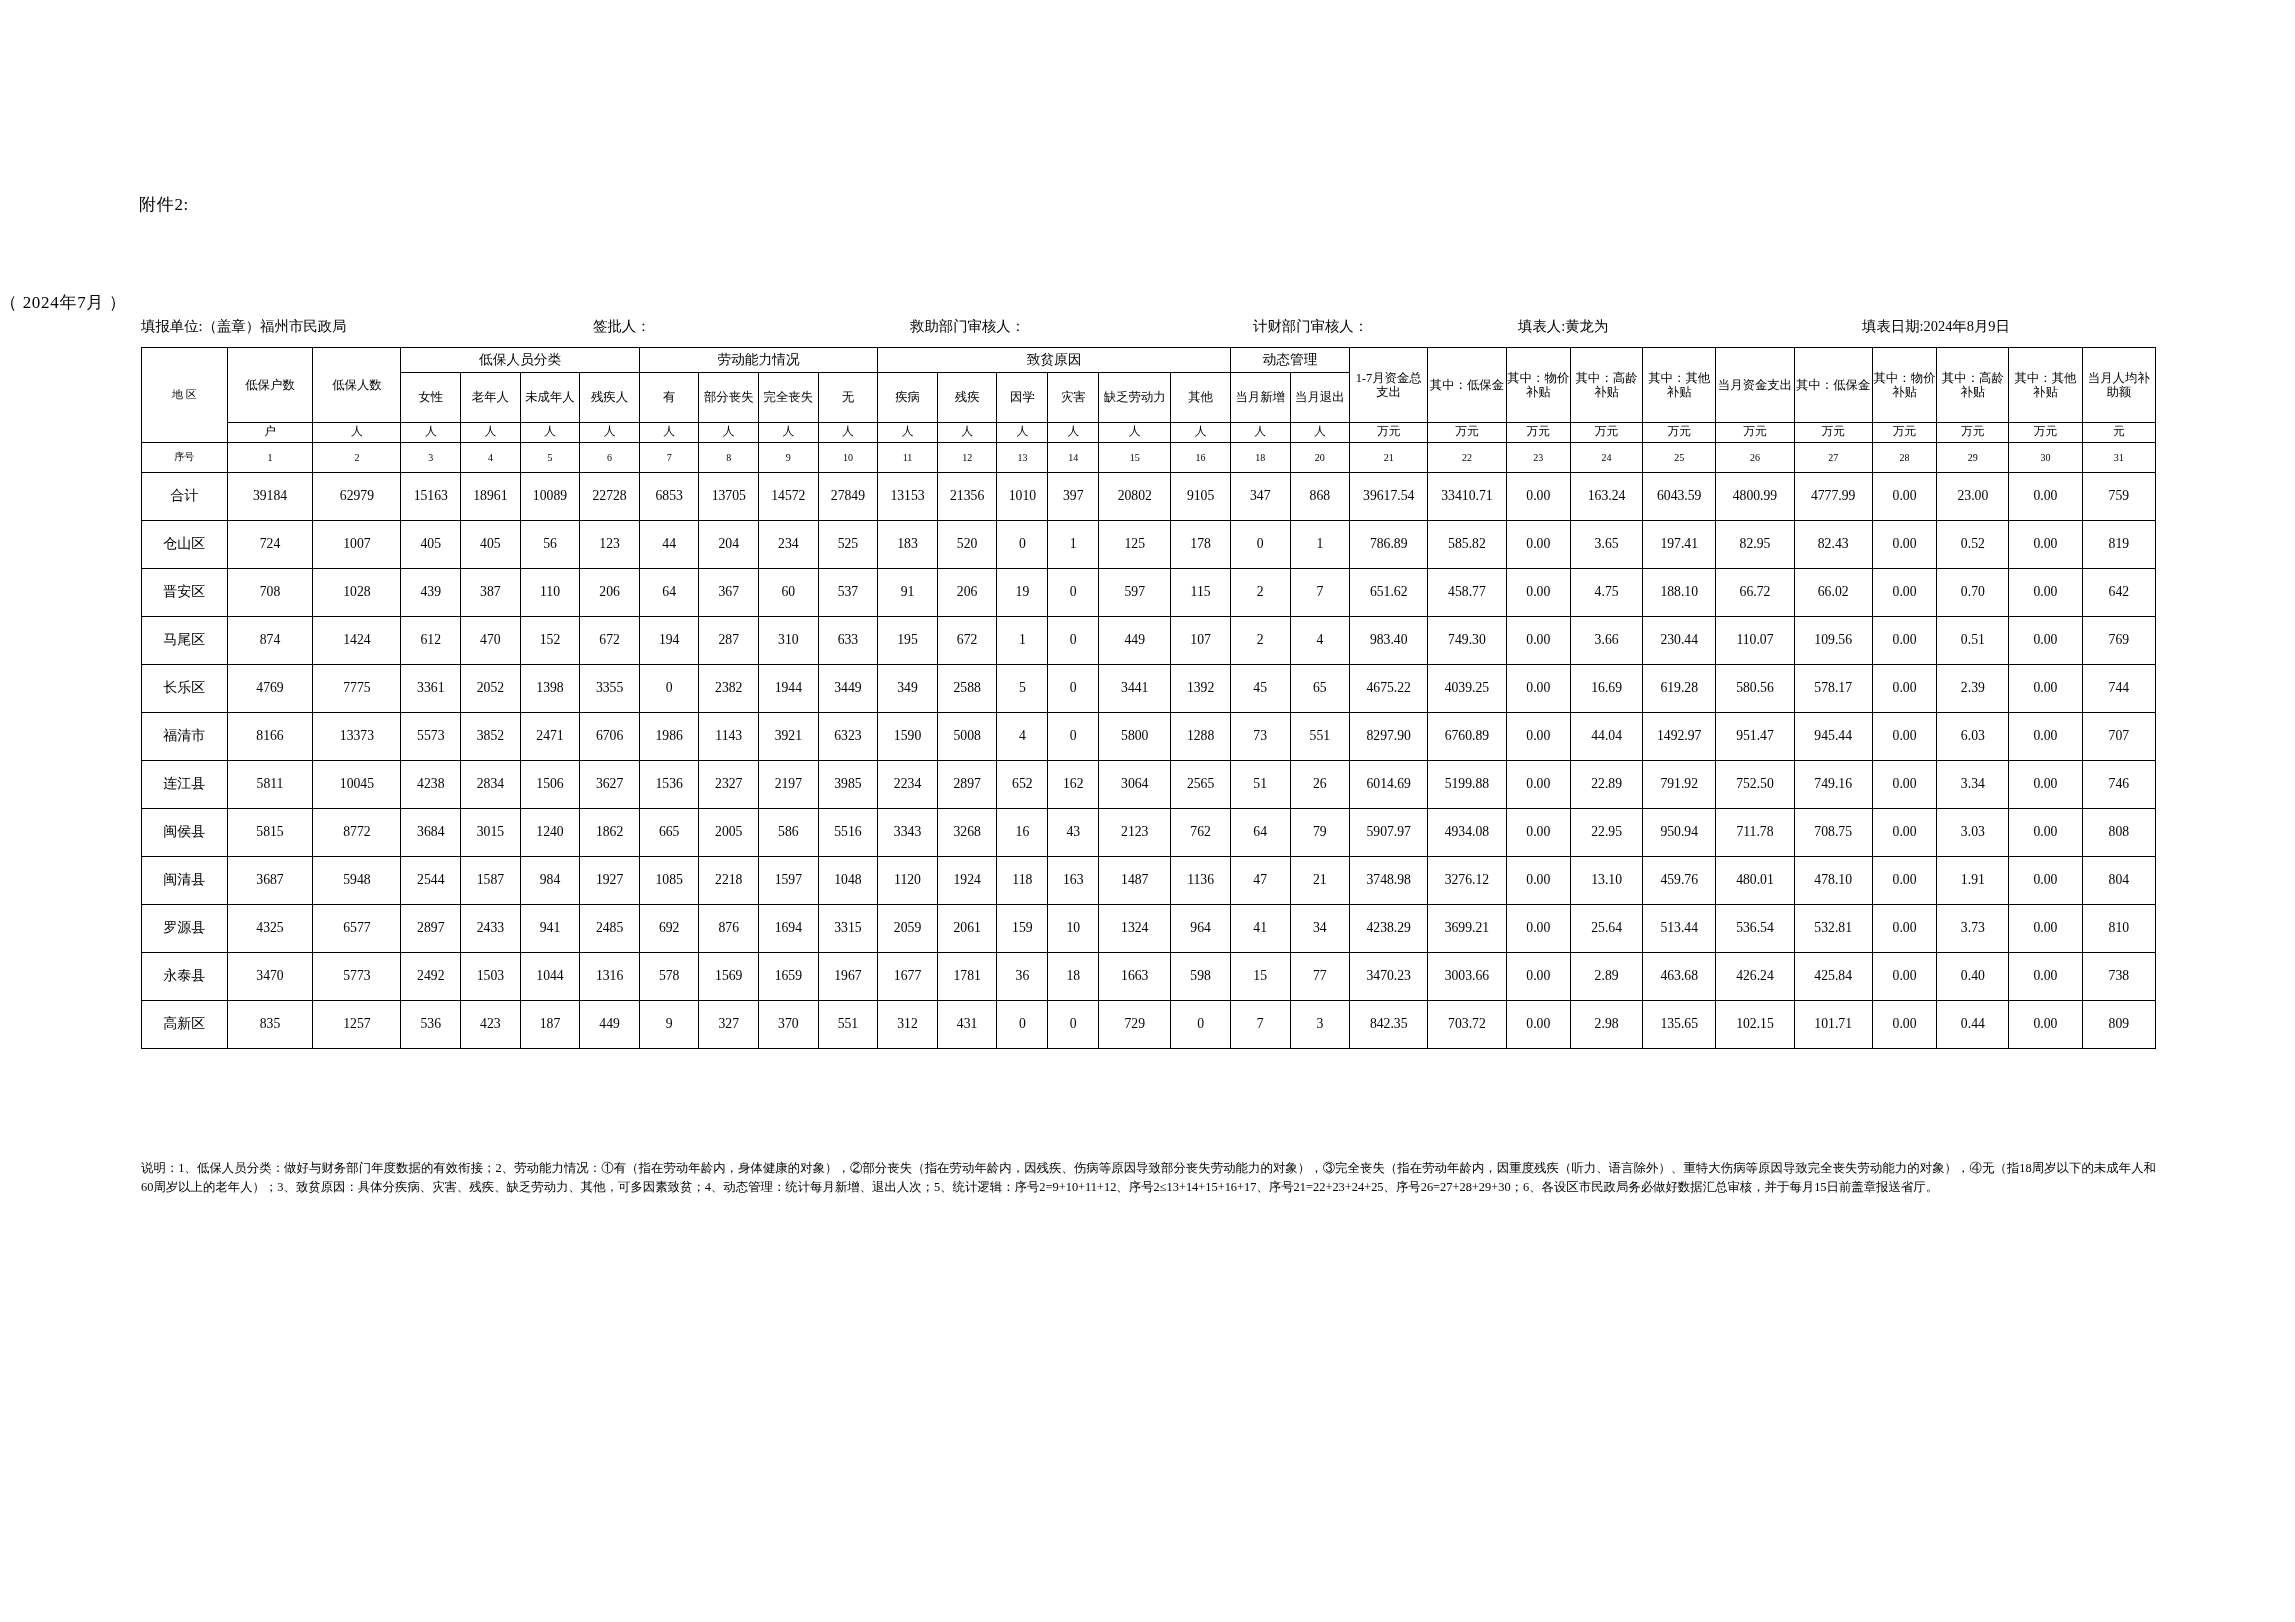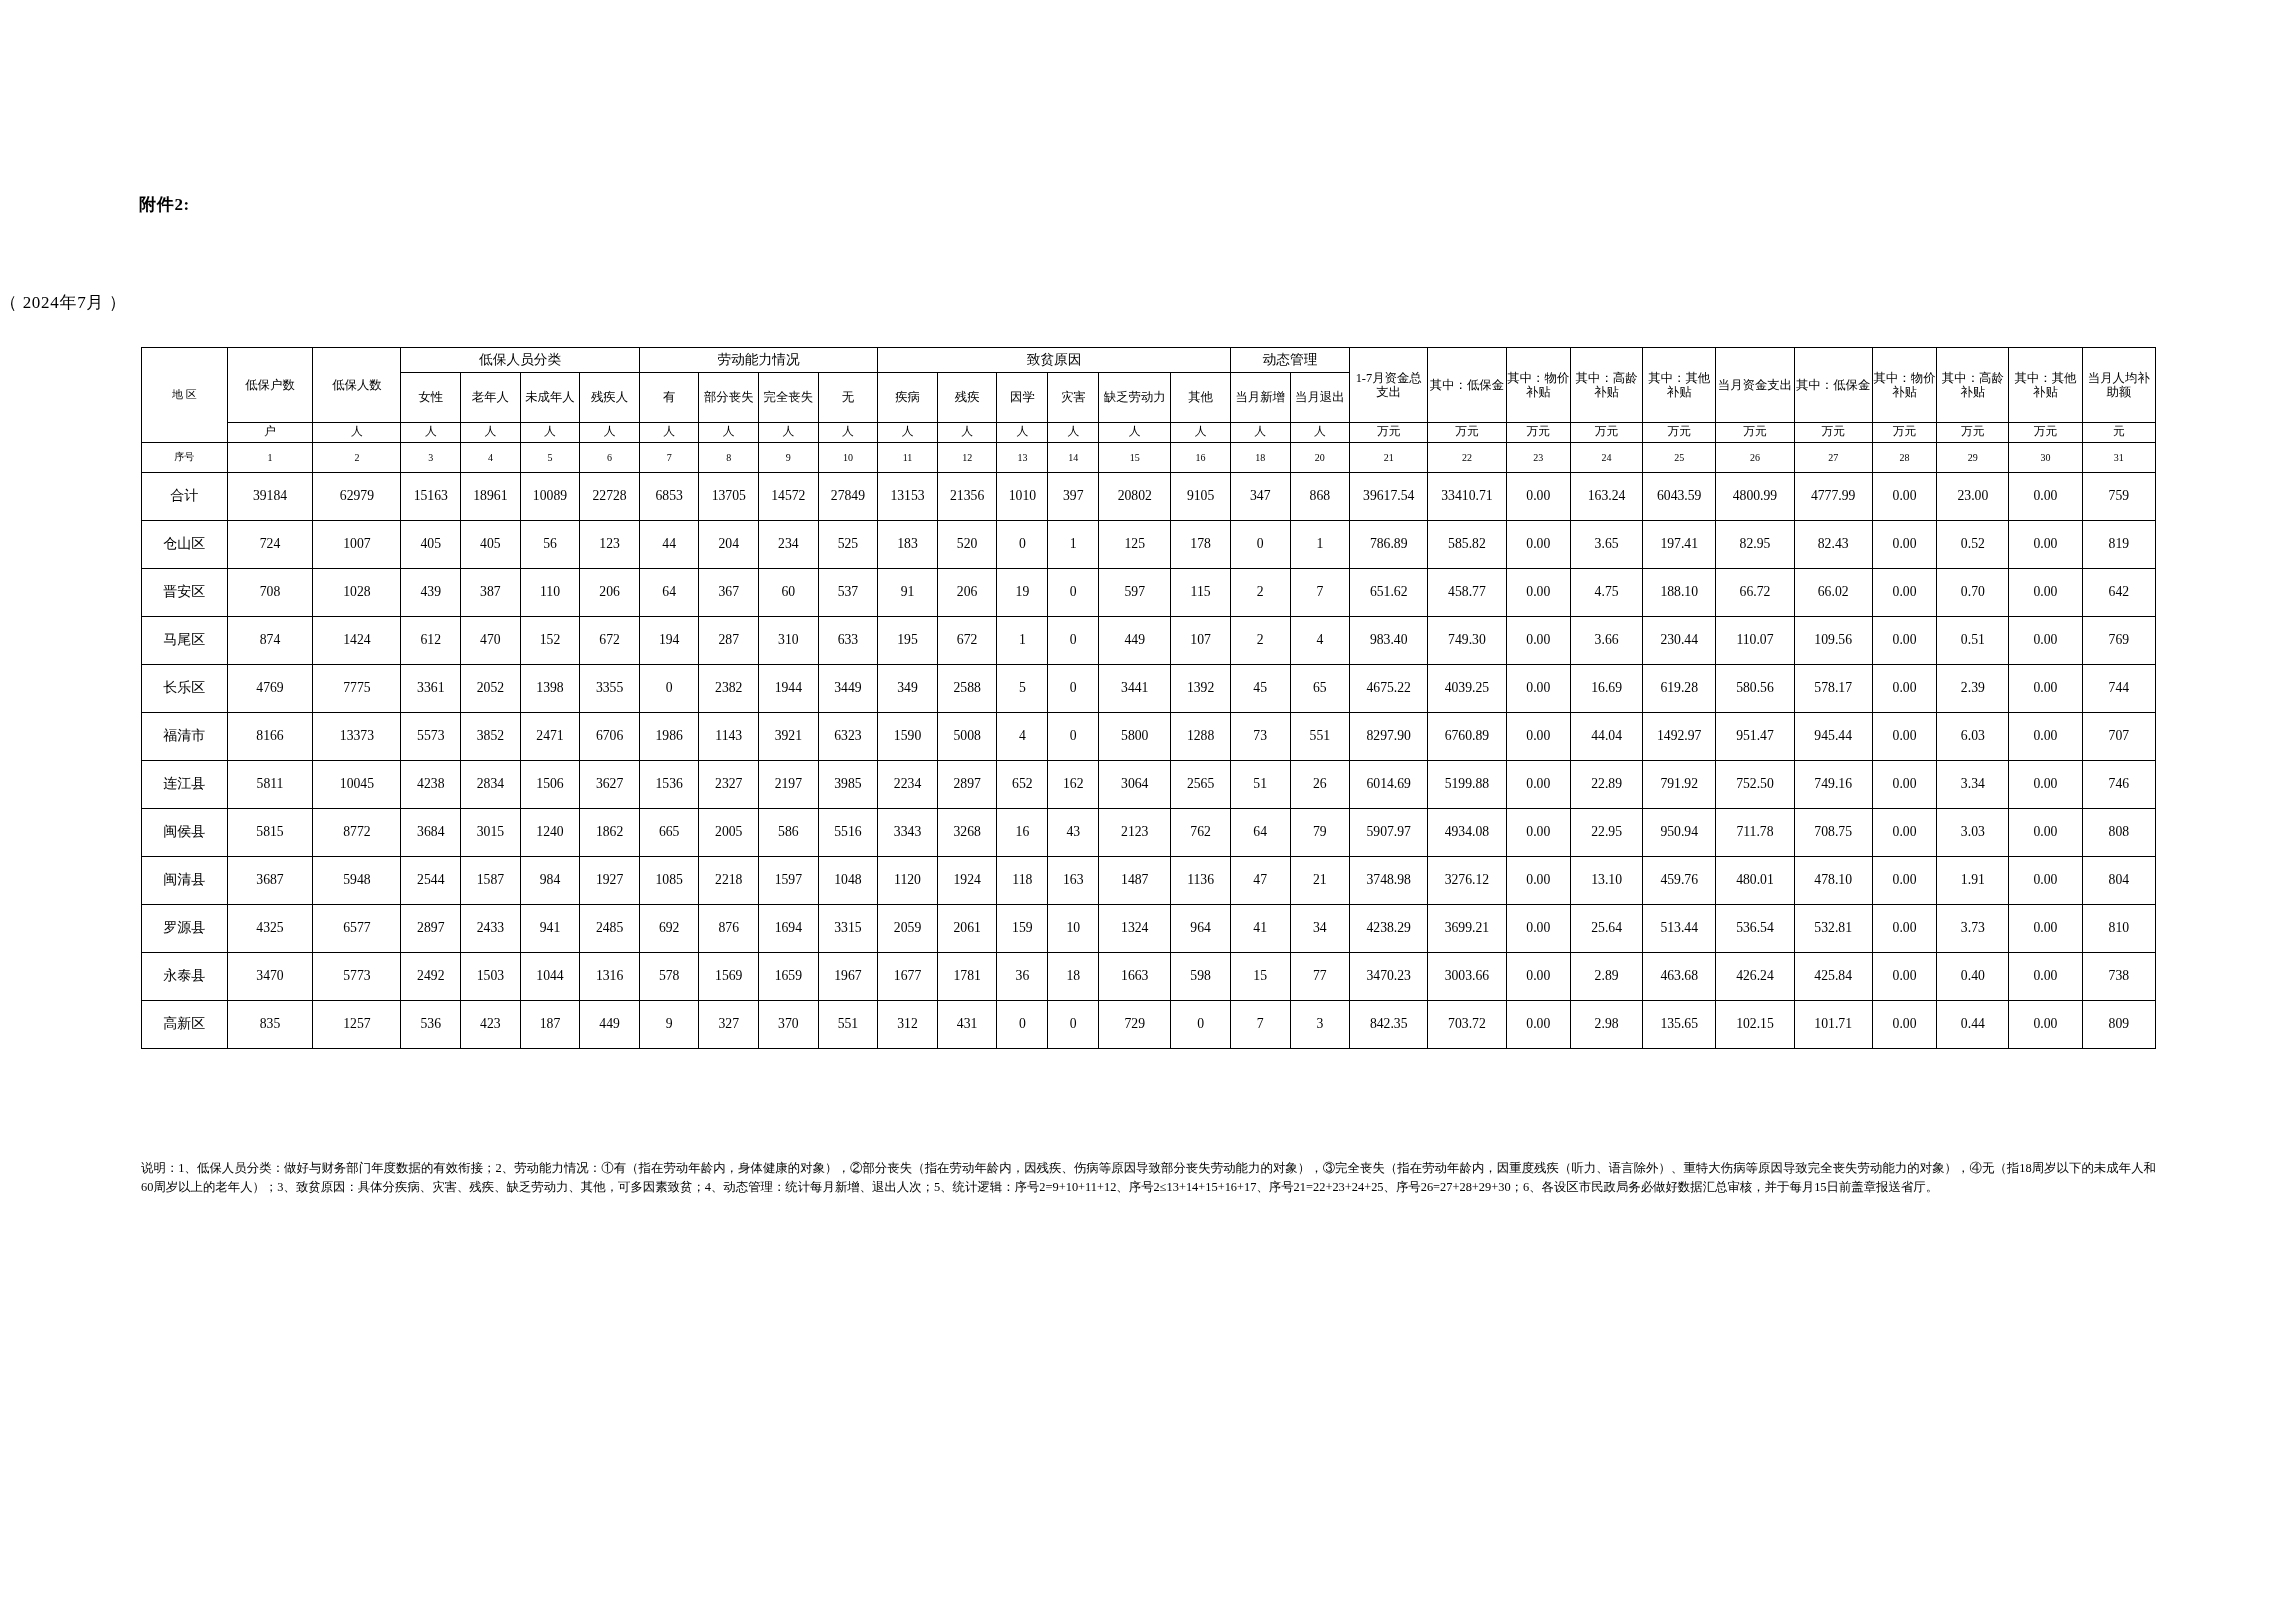--- a/index.html
+++ b/index.html
@@ -19,21 +19,21 @@
     left: 0; top: 0;
     width: 2295px;
     height: 1623px;
     padding: 0;
   }
   .attach-note {
     position: absolute;
     left: 139px;
     top: 193px;
     font-size: 17px;
-    font-weight: bold;
+    font-weight: normal;
     letter-spacing: 0.7px;
   }
   .doc-title {
     position: absolute;
     left: 0; right: 0;
     top: 226px;
     text-align: center;
     font-size: 31px;
     font-weight: bold;
     letter-spacing: 2px;
@@ -123,20 +123,28 @@
   }
 </style>
 </head>
 <body>
 
 <div class="page">
 
   <div class="attach-note">附件2:</div>
   <div class="doc-subtitle">（ 2024年7月 ）</div>
 
+  <div class="meta-row">
+    <span class="m1">填报单位:（盖章）福州市民政局</span>
+    <span class="m2">签批人：</span>
+    <span class="m3">救助部门审核人：</span>
+    <span class="m4">计财部门审核人：</span>
+    <span class="m5">填表人:黄龙为</span>
+    <span class="m6">填表日期:2024年8月9日</span>
+  </div>
 
   <table class="main">
     <colgroup>
       <col style="width:69px">
       <col style="width:69px">
         <col style="width:71px">
       <col style="width:48px">
         <col style="width:48px">
         <col style="width:48px">
         <col style="width:48px">

